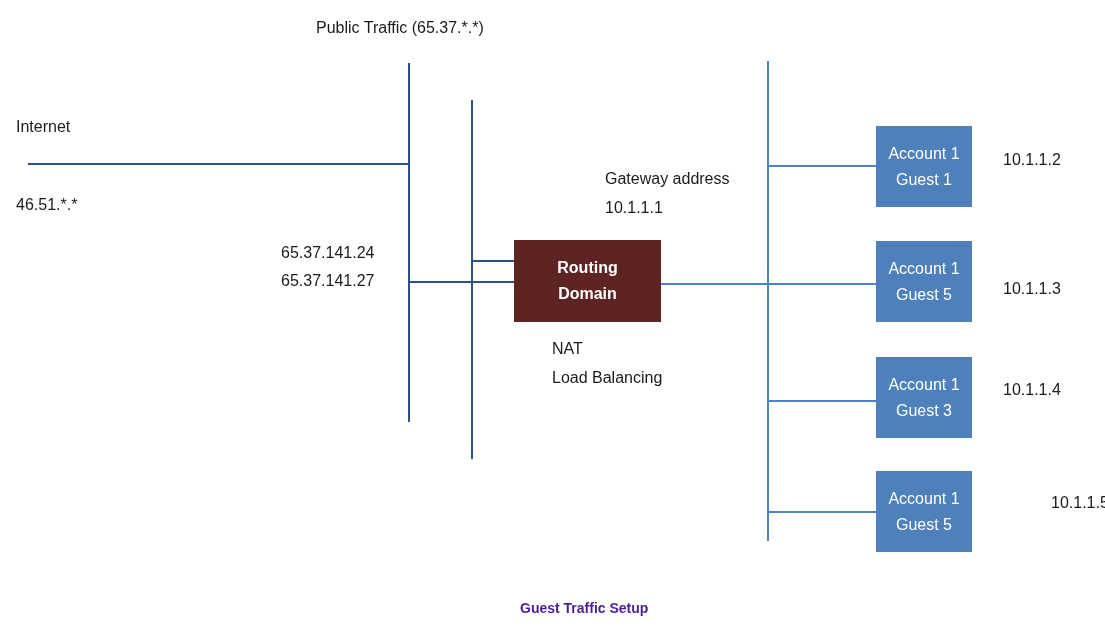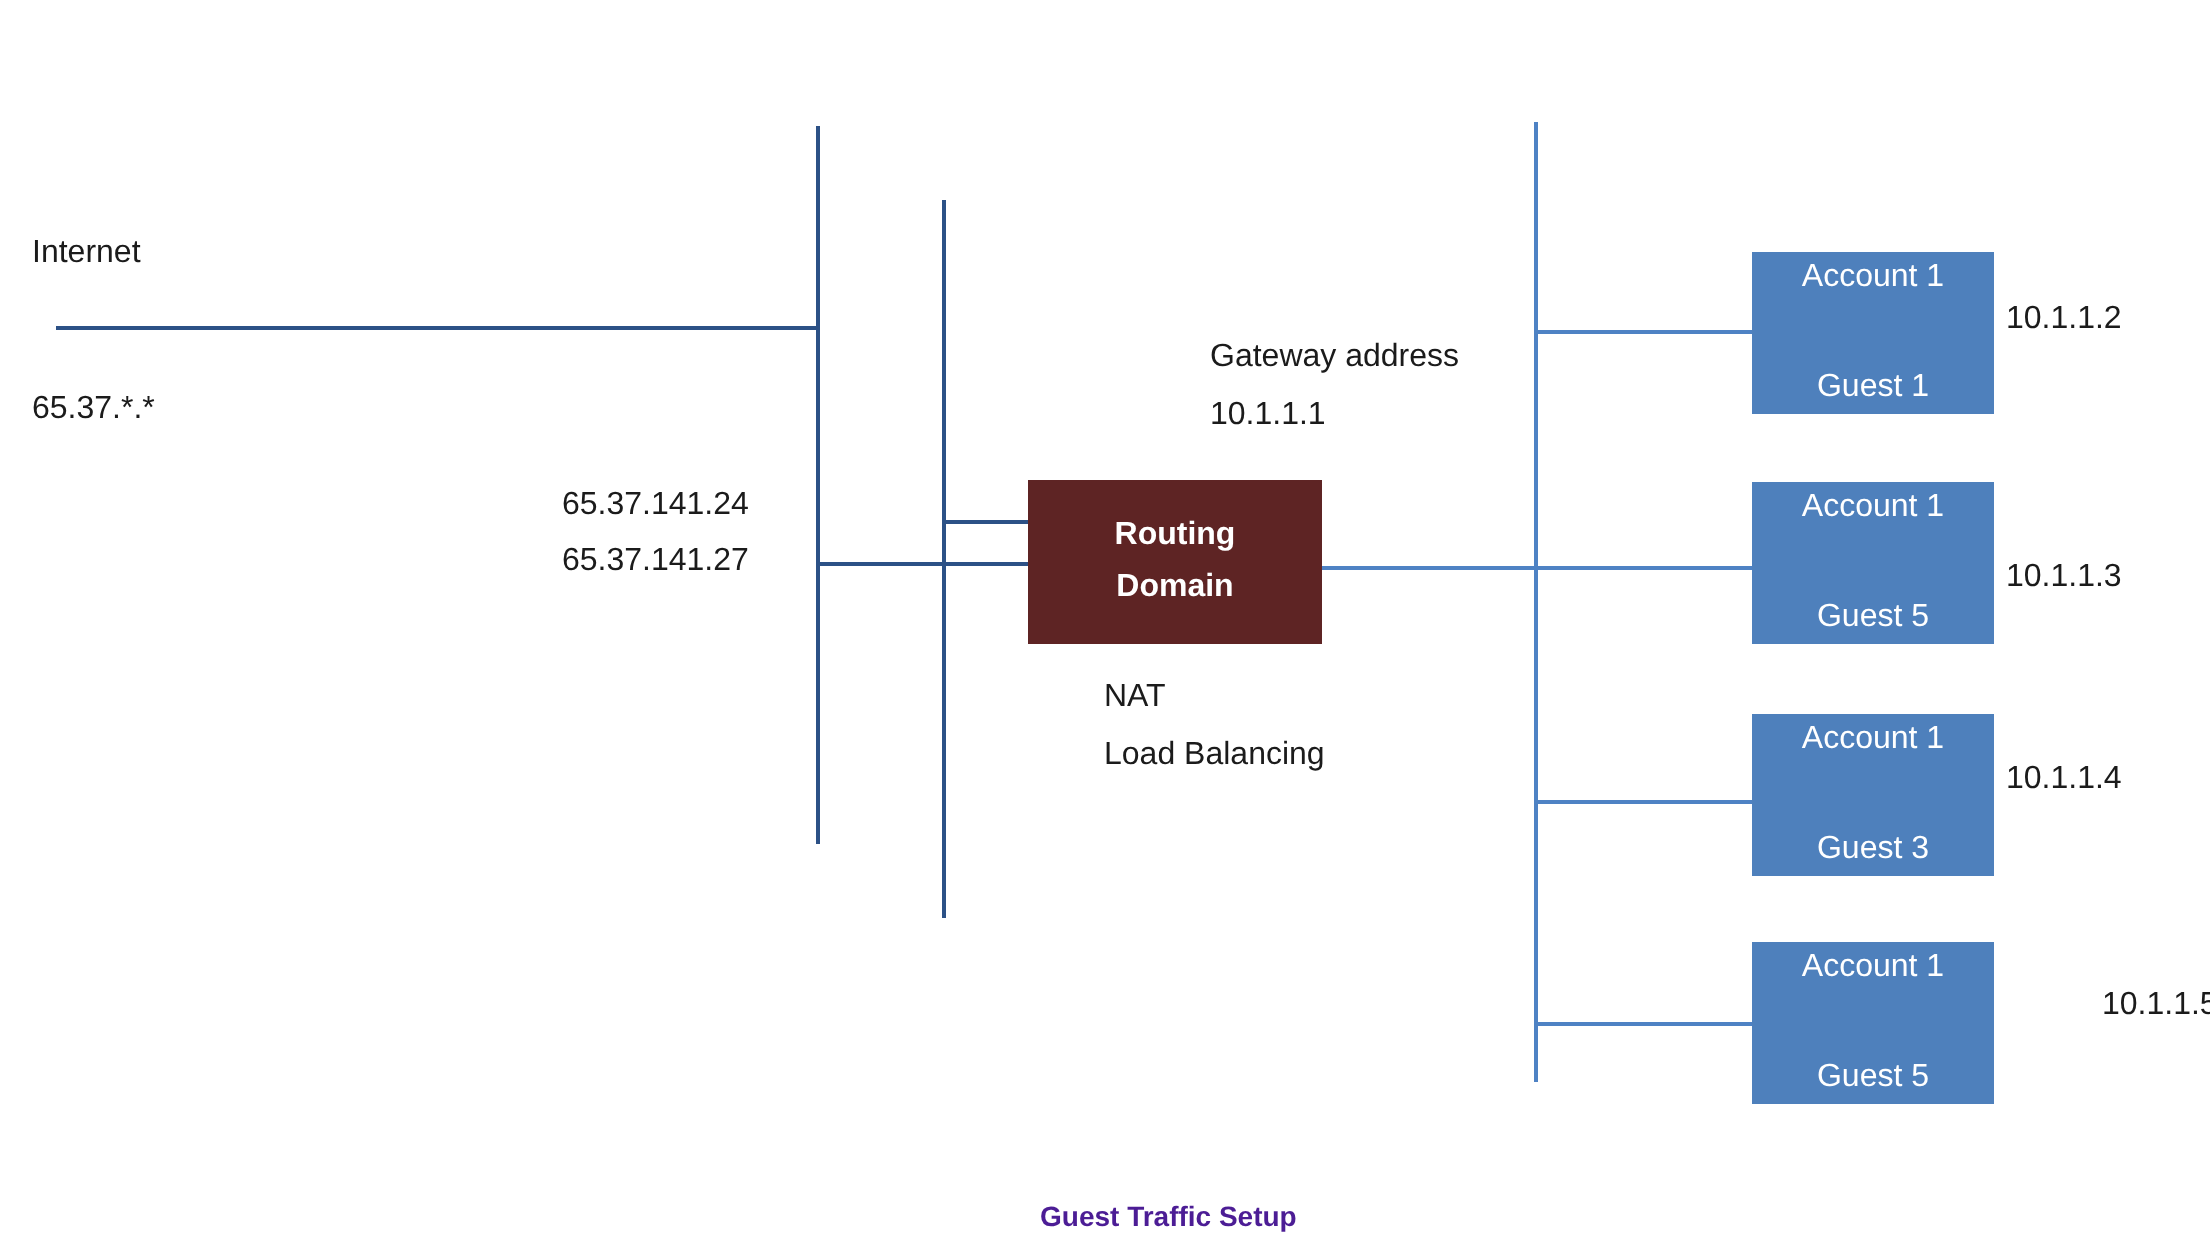--- a/index.html
+++ b/index.html
@@ -30,40 +30,40 @@
     font-size:16px;
     text-align:center;
   }
   .node .nline{line-height:26px;}
   .node.routing{
     left:514px;top:240px;width:147px;height:82px;
     background:#5E2424;
     font-weight:bold;
   }
   .node.guest{
-    left:876px;width:121px;height:81px;
+    left:876px;width:96px;height:81px;
     background:#4E80BC;
-    justify-content:space-between;
   }
   .caption{
     position:absolute;
     left:520px;top:600px;
     font-size:14px;
     font-weight:bold;
     color:#4c1d95;
     white-space:nowrap;
   }
 </style>
 </head>
 <body>
 
 <div class="stage">
 
+  <div class="lbl" style="left:316px;top:19px">Public Traffic (65.37.*.*)</div>
   <div class="lbl" style="left:16px;top:118px">Internet</div>
-  <div class="lbl" style="left:16px;top:196px">65.37.*.*</div>
+  <div class="lbl" style="left:16px;top:196px">46.51.*.*</div>
   <div class="lbl" style="left:281px;top:244px">65.37.141.24</div>
   <div class="lbl" style="left:281px;top:272px">65.37.141.27</div>
   <div class="lbl" style="left:605px;top:170px">Gateway address</div>
   <div class="lbl" style="left:605px;top:199px">10.1.1.1</div>
   <div class="lbl" style="left:552px;top:340px">NAT</div>
   <div class="lbl" style="left:552px;top:369px">Load Balancing</div>
 
   <div class="line dark" style="left:408px;top:63px;width:2px;height:359px"></div>
   <div class="line dark" style="left:471px;top:100px;width:2px;height:359px"></div>
   <div class="line dark" style="left:28px;top:163px;width:382px;height:2px"></div>

